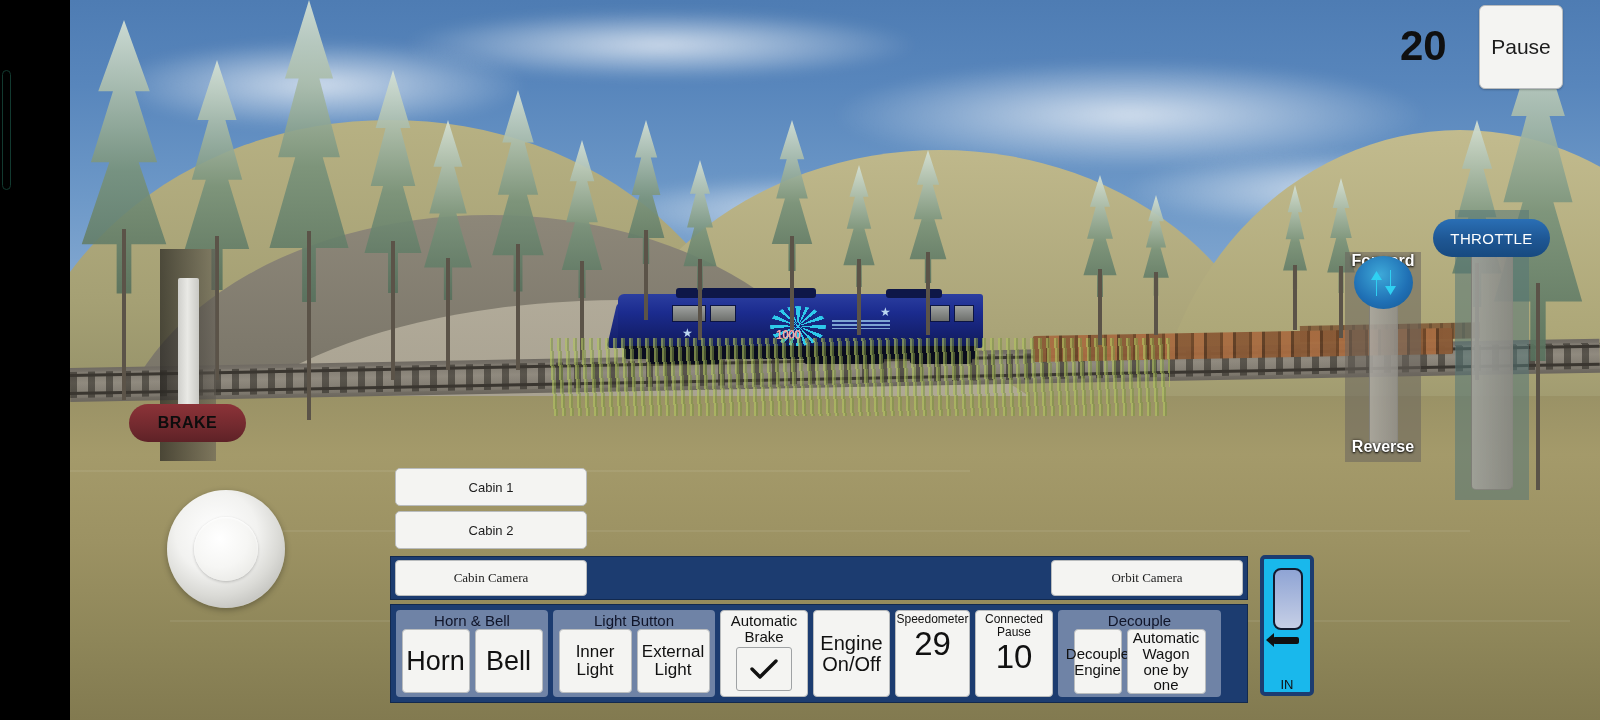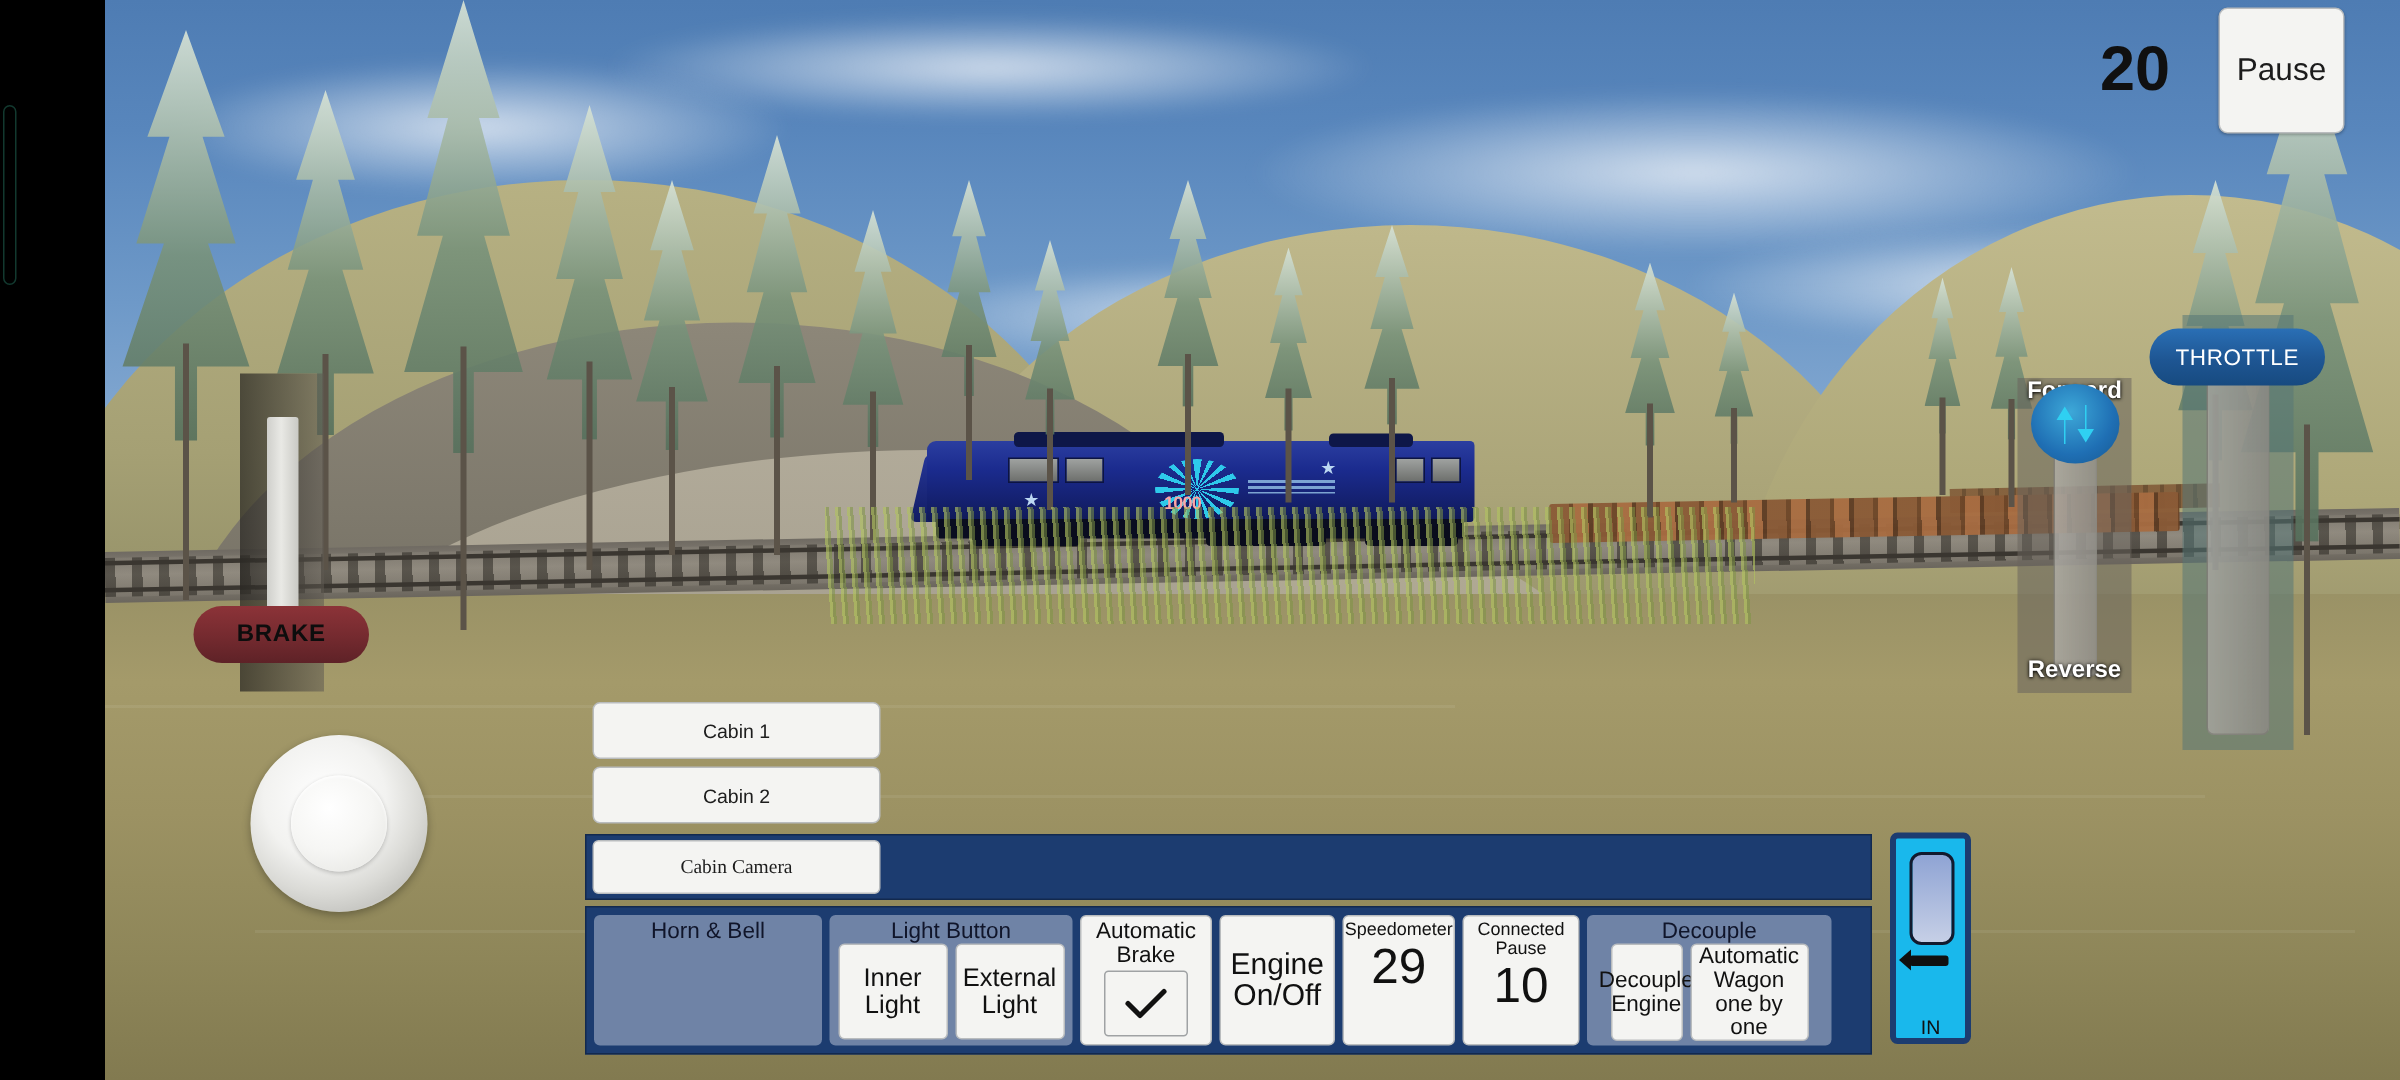--- a/index.html
+++ b/index.html
@@ -494,26 +494,31 @@
 
     <div class="joystick">
       <div class="knob"></div>
     </div>
 
     <div class="cabin-btn cabin-1">Cabin 1</div>
     <div class="cabin-btn cabin-2">Cabin 2</div>
 
     <div class="camera-bar">
       <div class="cam-btn">Cabin Camera</div>
+      <div class="cam-btn">Orbit Camera</div>
     </div>
 
     <div class="control-panel">
 
       <div class="group" style="width:152px;">
         <div class="group-title">Horn &amp; Bell</div>
+        <div class="group-row">
+          <div class="gbtn" style="width:68px; font-size:27px;">Horn</div>
+          <div class="gbtn" style="width:68px; font-size:27px;">Bell</div>
+        </div>
       </div>
 
       <div class="group" style="width:162px;">
         <div class="group-title">Light Button</div>
         <div class="group-row">
           <div class="gbtn" style="width:73px; font-size:17px;">Inner Light</div>
           <div class="gbtn" style="width:73px; font-size:17px;">External Light</div>
         </div>
       </div>
 

